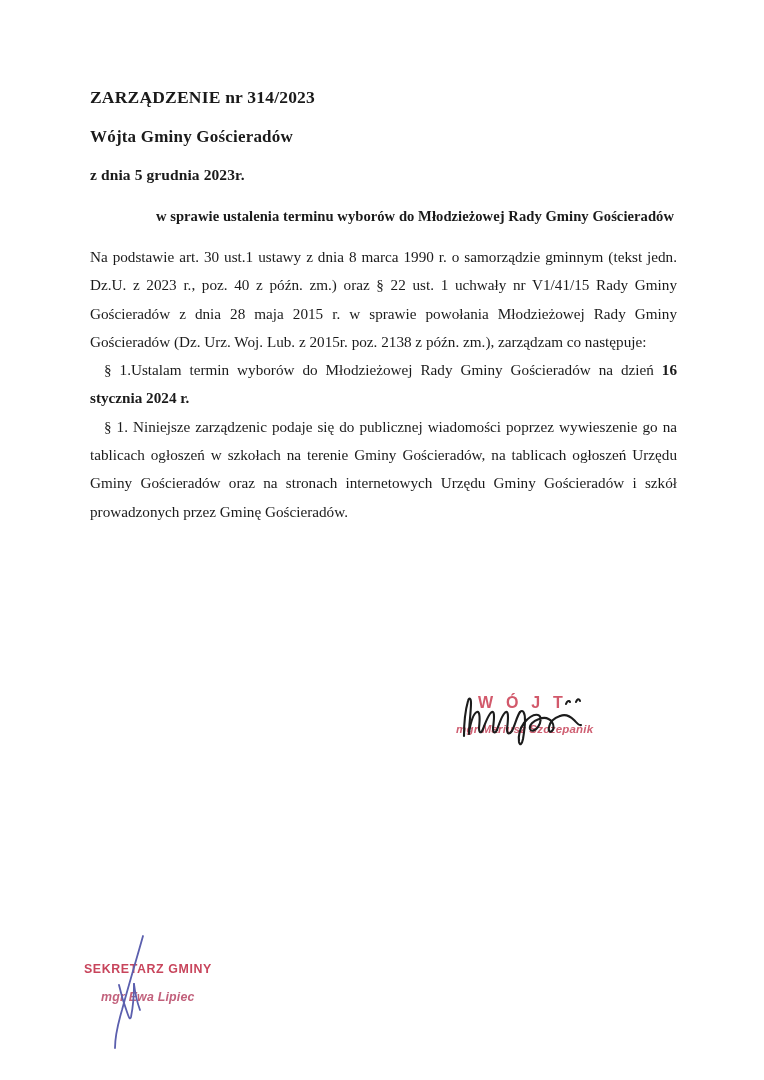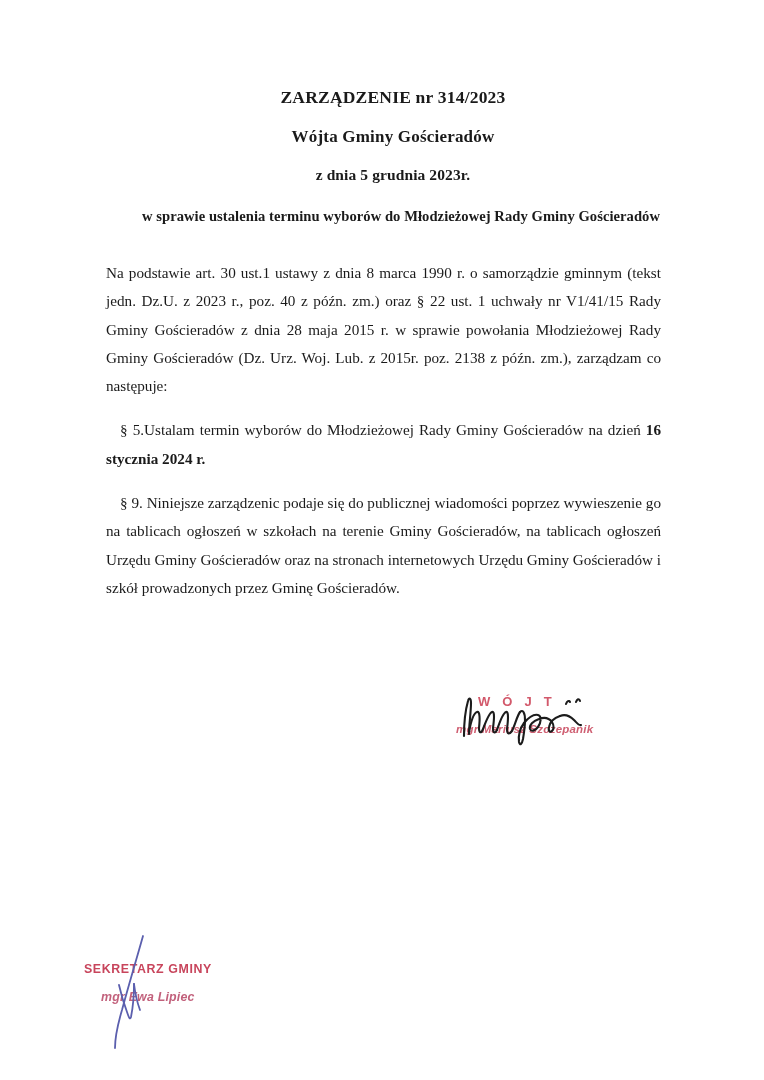--- a/index.html
+++ b/index.html
@@ -18,73 +18,73 @@
 
   .page {
     position: absolute;
     inset: 0;
     background: #ffffff;
   }
 
   
   .heading-block {
     position: absolute;
-    left: 100px;
+    left: 90px;
     top: 86px;
     width: 586px;
-    text-align: center;
+    text-align: left;
   }
   .title-main {
     font-size: 17.5px;
     font-weight: bold;
     letter-spacing: 0.2px;
     line-height: 1.35;
     margin: 0 0 16px 0;
   }
   .title-sub {
     font-size: 17px;
     font-weight: bold;
     letter-spacing: 0.2px;
     line-height: 1.35;
     margin: 12px 0 16px 0;
   }
   .title-date {
     font-size: 15.5px;
     font-weight: bold;
     letter-spacing: 0.1px;
     line-height: 1.35;
-    margin: 16px;
+    margin: 0;
   }
 
   
   .subject-line {
     position: absolute;
-    left: 104px;
+    left: 80px;
     top: 206px;
     width: 594px;
-    text-align: center;
+    text-align: right;
     font-size: 14.6px;
     font-weight: bold;
     letter-spacing: 0.05px;
     line-height: 1.4;
   }
 
   
   .body-block {
     position: absolute;
     left: 90px;
     top: 243px;
     width: 587px;
     font-size: 15.2px;
     line-height: 28.3px;
     text-align: justify;
     text-justify: inter-word;
   }
   .body-block p {
-    margin: 16px;
+    margin: 0;
     text-align: justify;
   }
   .para-indent {
     text-indent: 14px;
   }
   .b {
     font-weight: bold;
   }
 
   
@@ -93,21 +93,21 @@
     left: 452px;
     top: 694px;
     width: 140px;
     height: 54px;
   }
   .stamp-wojt .stamp-title {
     position: absolute;
     left: 26px;
     top: 0px;
     font-family: "Liberation Sans", sans-serif;
-    font-size: 13px;
+    font-size: 16px;
     font-weight: bold;
     letter-spacing: 4.2px;
     color: #d2596b;
     white-space: nowrap;
   }
   .stamp-wojt .stamp-name {
     position: absolute;
     left: 4px;
     top: 29px;
     font-family: "Liberation Sans", sans-serif;
@@ -177,25 +177,25 @@
     <div class="title-date">z dnia 5 grudnia 2023r.</div>
   </div>
 
   <div class="subject-line">w sprawie ustalenia terminu wyborów do Młodzieżowej Rady Gminy Gościeradów</div>
 
   <div class="body-block">
 
     <p class="para-preamble">Na podstawie art. 30 ust.1 ustawy z dnia 8 marca 1990 r. o samorządzie gminnym (tekst jedn. Dz.U. z 2023 r., poz. 40 z późn. zm.) oraz § 22 ust. 1 uchwały nr V1/41/15 Rady Gminy Gościeradów z dnia 28 maja 2015 r. w sprawie powołania Młodzieżowej Rady Gminy Gościeradów (Dz. Urz. Woj. Lub. z 2015r. poz. 2138 z późn. zm.), zarządzam co następuje:</p>
 
     <p class="para-indent">
-      <span>§ 5.Ustalam termin wyborów do Młodzieżowej Rady Gminy Gościeradów na dzień </span><span class="b">16 stycznia 2024 r.</span>
+      <span>§ 1.Ustalam termin wyborów do Młodzieżowej Rady Gminy Gościeradów na dzień </span><span class="b">16 stycznia 2024 r.</span>
     </p>
 
     <p class="para-indent">
-      <span>§ 9. Niniejsze zarządzenic podaje się do publicznej wiadomości poprzez wywieszenie go na tablicach ogłoszeń w szkołach na terenie Gminy Gościeradów, na tablicach ogłoszeń Urzędu Gminy Gościeradów oraz na stronach internetowych Urzędu Gminy Gościeradów i szkół prowadzonych przez Gminę Gościeradów.</span>
+      <span>§ 1. Niniejsze zarządzenic podaje się do publicznej wiadomości poprzez wywieszenie go na tablicach ogłoszeń w szkołach na terenie Gminy Gościeradów, na tablicach ogłoszeń Urzędu Gminy Gościeradów oraz na stronach internetowych Urzędu Gminy Gościeradów i szkół prowadzonych przez Gminę Gościeradów.</span>
     </p>
 
 
 
   </div>
 
   <div class="stamp-wojt">
     <div class="stamp-title">W Ó J T</div>
     <div class="stamp-name">mgr Mariusz Szczepanik</div>
     <svg class="sig-wojt" viewBox="0 0 150 56">

